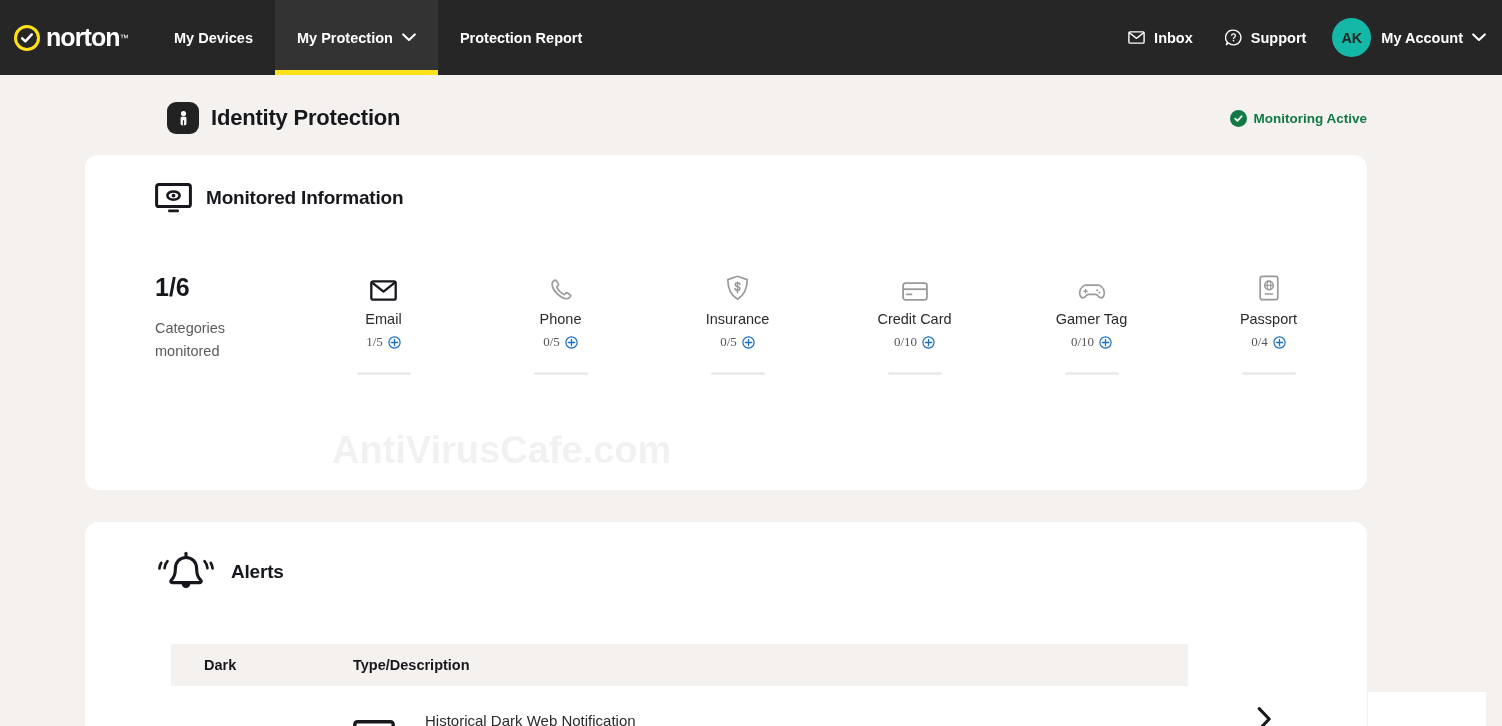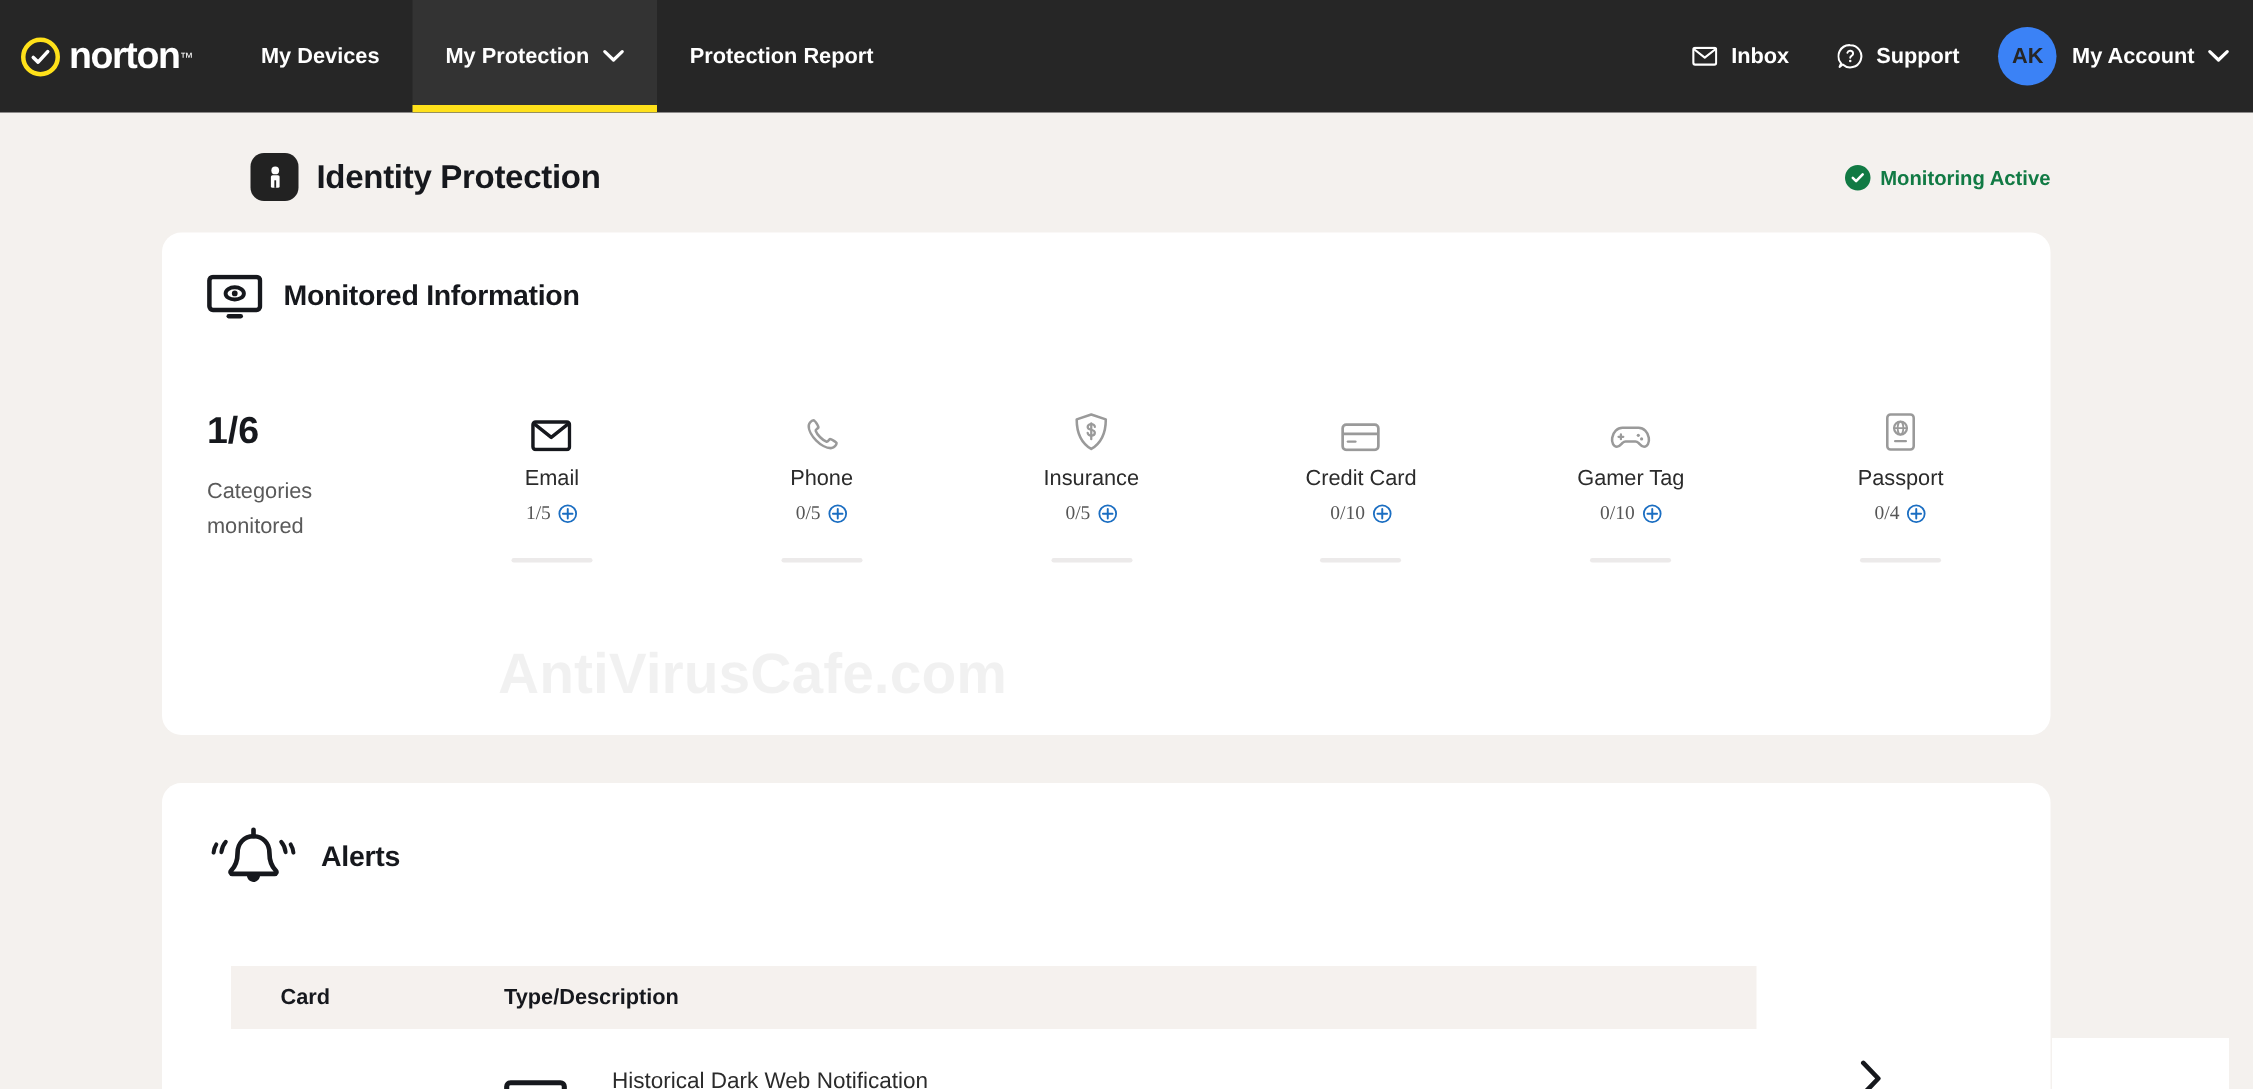--- a/index.html
+++ b/index.html
@@ -76,21 +76,21 @@
     color: #ffffff;
     font-size: 14.5px;
     font-weight: bold;
     padding: 0 16px;
     white-space: nowrap;
     cursor: pointer;
   }
   .nav-right-item .ico { margin-right: 9px; display:inline-flex; }
   .avatar {
     width: 39px; height: 39px; border-radius: 50%;
-    background: #3b82f6; color: #262626;
+    background: #14b8a6; color: #262626;
     display: flex; align-items: center; justify-content: center;
     font-size: 14.5px; font-weight: bold;
     margin-right: 10px;
     flex: 0 0 auto;
   }
   .account { display:flex; align-items:center; padding-left: 10px; cursor:pointer; }
   .account .label { color:#fff; font-size:14.5px; font-weight:bold; }
   .account .caret { margin-left: 9px; display:inline-flex; }
 
   
@@ -122,22 +122,23 @@
     width: 17px; height: 17px; border-radius: 50%;
     background: #117a44;
     display:flex; align-items:center; justify-content:center;
     margin-right: 7px;
   }
 
   
   .card {
     background: #ffffff;
     border-radius: 13px;
-    margin: 0 135px 0 108px;
+    margin: 0 135px 0 85px;
     position: relative;
+    padding-left: 40px;
   }
   .card-monitored { margin-top: 21px; height: 335px; }
   .card-alerts { margin-top: 32px; height: 300px; }
 
   .card-head {
     display: flex; align-items: center;
     padding: 28px 0 0 30px;
   }
   .card-head .ci { display:flex; align-items:center; justify-content:center; flex:0 0 auto; }
   .card-head .ctitle {
@@ -509,21 +510,21 @@
           <path d="M6.2 13.0c-1.0 1.6-1.6 3.5-1.8 5.4" stroke="#16181d" stroke-width="2.7" stroke-linecap="round"></path>
           <path d="M49.5 11.2c1.6 1.8 2.6 4.2 2.9 6.9" stroke="#16181d" stroke-width="2.7" stroke-linecap="round"></path>
           <path d="M55.8 13.0c1.0 1.6 1.6 3.5 1.8 5.4" stroke="#16181d" stroke-width="2.7" stroke-linecap="round"></path>
         </svg>
       </span>
       <span class="ctitle">Alerts</span>
     </div>
 
     <div class="alerts-table">
       <div class="thead">
-        <div class="th th-date">Card</div>
+        <div class="th th-date">Dark</div>
         <div class="th th-type">Type/Description</div>
       </div>
 
       <div class="trow">
         <div class="td-date">01/01/2024</div>
         <div class="td-icon">
           <svg width="42" height="34" viewBox="0 0 42 34" fill="none">
             <rect x="1.8" y="1.8" width="38.4" height="25.4" rx="2.6" stroke="#16181d" stroke-width="3.4"></rect>
             <ellipse cx="21" cy="14.5" rx="7.2" ry="4.9" fill="#16181d"></ellipse>
             <circle cx="21" cy="14.5" r="2.3" fill="#ffffff"></circle>

